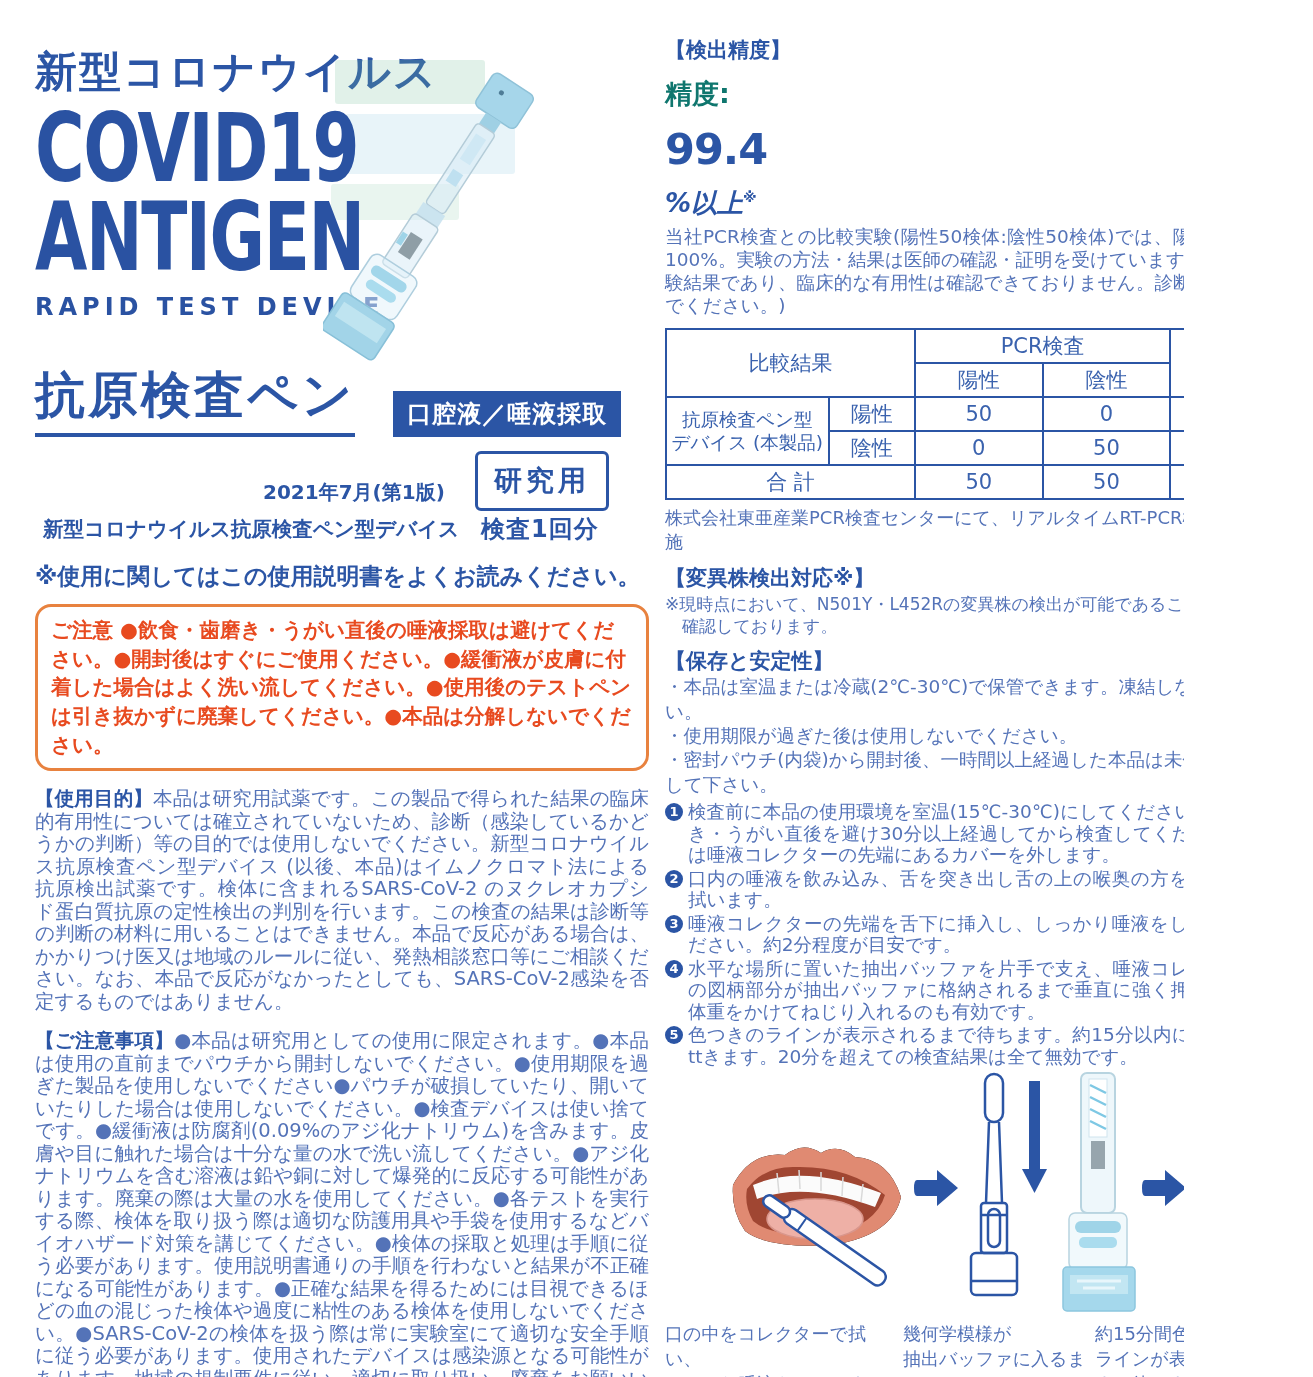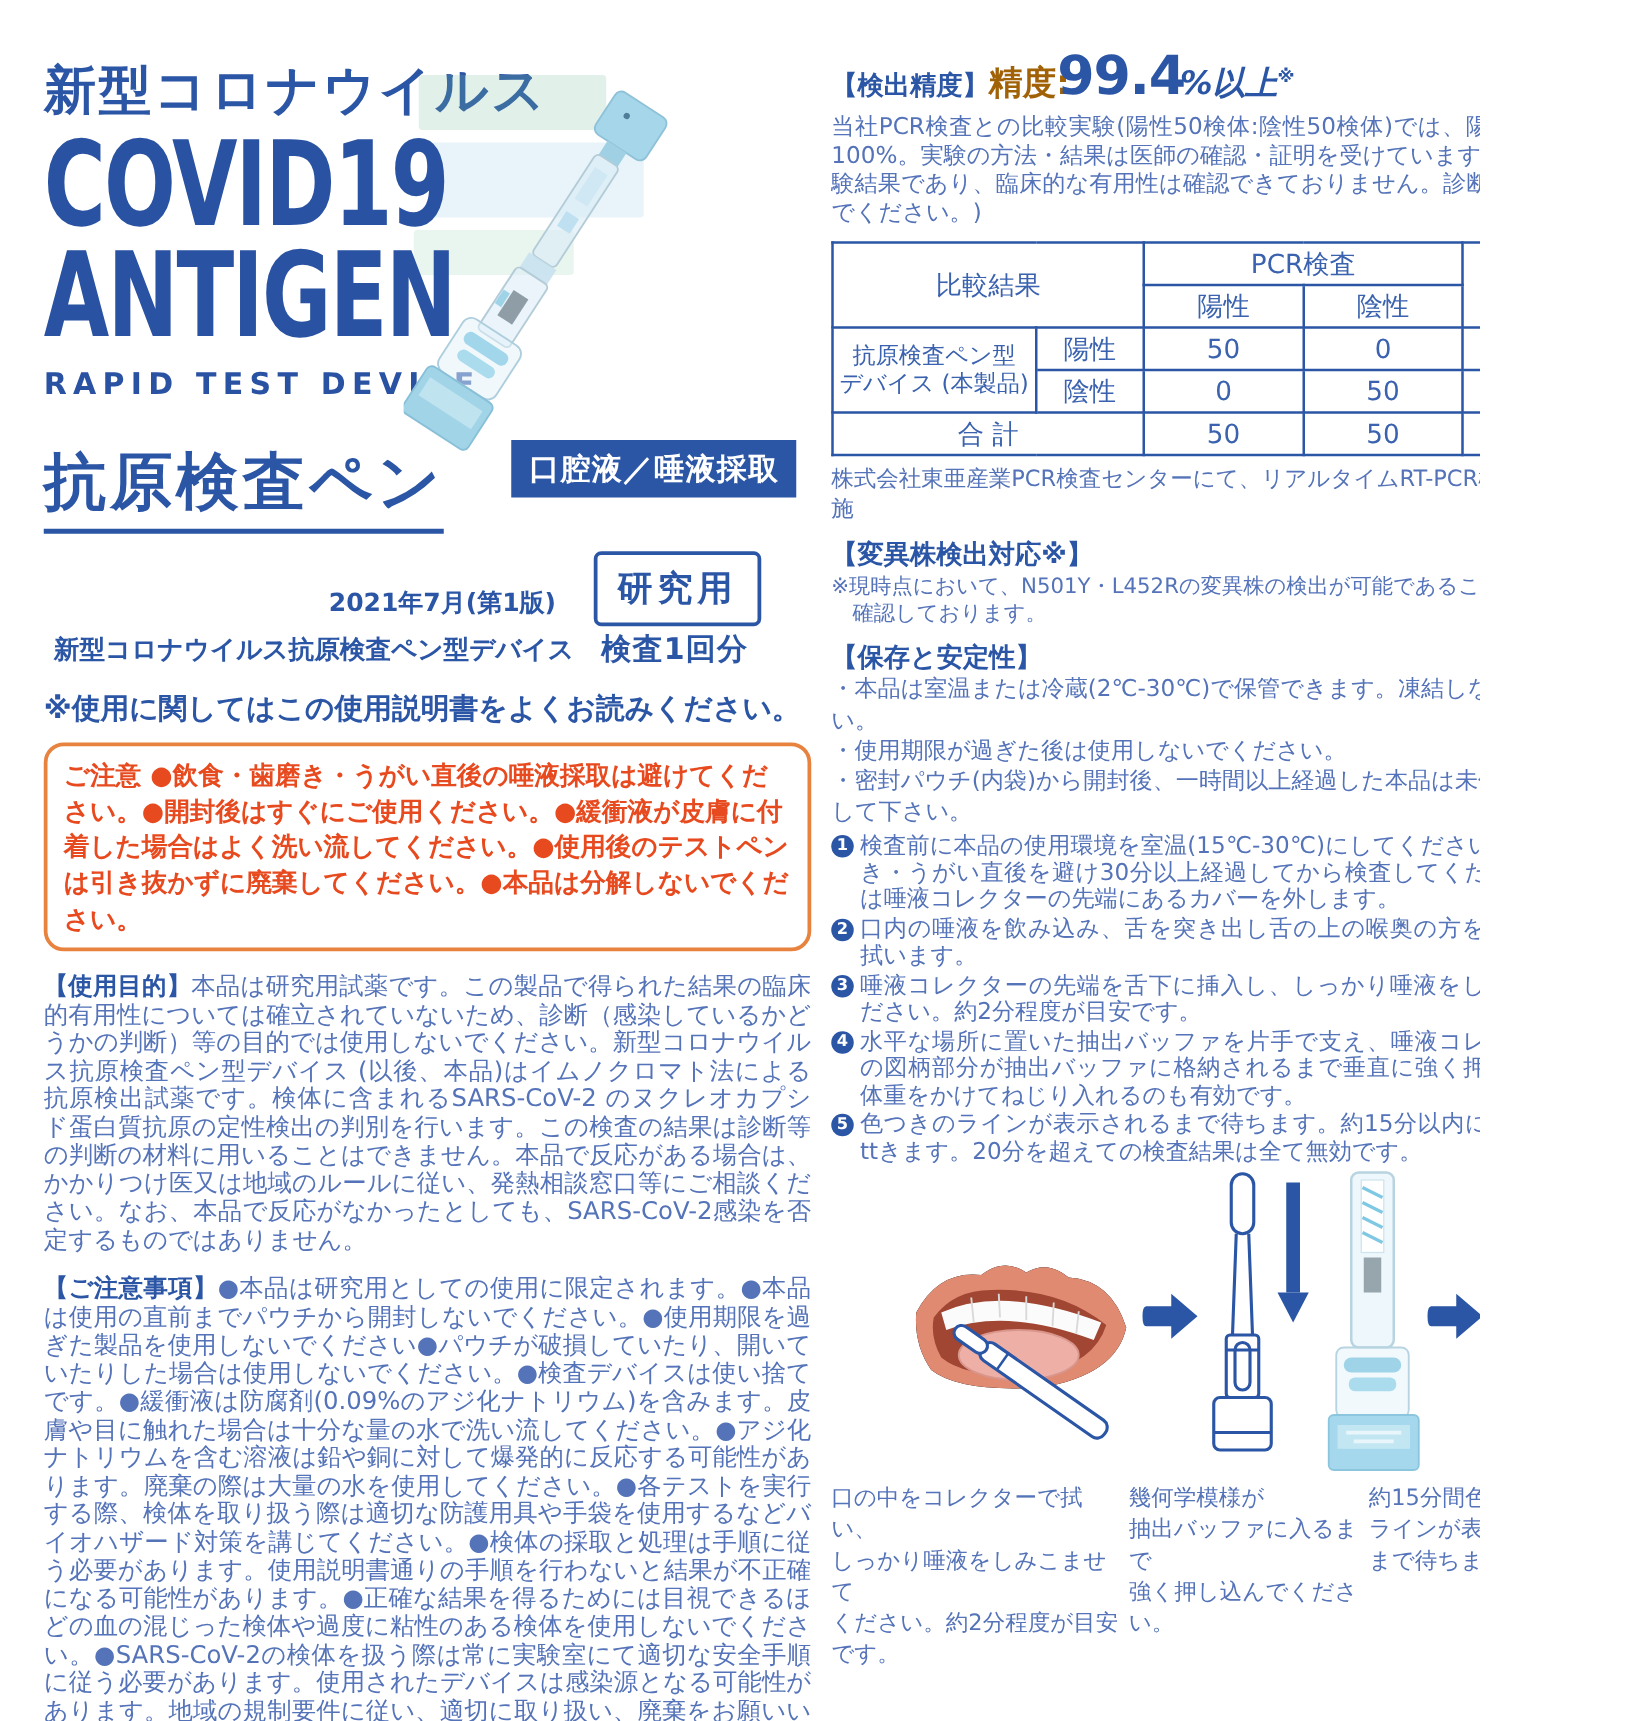--- a/index.html
+++ b/index.html
@@ -14,21 +14,21 @@
   .title-block { position:relative; height:234px; margin-top:4px; }
   .cov-line { font-size:94px; font-weight:800; line-height:0.95; letter-spacing:-2px;
               color:#2a52a2; transform:scaleX(.72); transform-origin:0 50%; width:max-content; }
   .rapid { font-size:24px; font-weight:bold; letter-spacing:5px; color:#2a52a2; margin-top:10px; }
   .ghost { position:absolute; border-radius:3px; }
   .g1 { left:300px; top:-44px; width:150px; height:44px; background:rgba(120,190,155,.22); }
   .g2 { left:310px; top:10px;  width:170px; height:60px; background:rgba(140,200,226,.20); }
   .g3 { left:296px; top:80px;  width:128px; height:36px; background:rgba(120,190,155,.16); }
   .device-photo { position:absolute; left:288px; top:-50px; }
 
-  .product-row { display:flex; align-items:flex-start; gap:54px; margin-top:14px; }
+  .product-row { display:flex; align-items:flex-end; gap:38px; margin-top:24px; }
   .product-name { font-size:50px; font-weight:bold; color:#2b55a5; letter-spacing:3px;
                   border-bottom:4px solid #2b55a5; padding-bottom:4px; }
   .sample-badge { background:#2b55a5; color:#fff; font-size:24px; font-weight:bold;
                   padding:7px 14px; letter-spacing:1px; white-space:nowrap; }
 
   .manual-block { position:relative; height:96px; margin-top:14px; }
   .manual-title { position:absolute; left:6px; top:-4px; font-size:46px; font-weight:bold;
                   color:#2b55a5; letter-spacing:3px; }
   .edition { position:absolute; left:228px; top:28px; font-size:20px; font-weight:bold; color:#2b55a5; }
   .research-badge { position:absolute; left:440px; top:0; border:3px solid #2b55a5; border-radius:6px;
@@ -39,22 +39,22 @@
   .read-note { margin-top:14px; font-size:23px; font-weight:bold; color:#2b55a5; white-space:nowrap; }
 
   .caution-box { margin-top:12px; border:3.5px solid #e8823f; border-radius:16px;
                  padding:9px 13px; color:#e84a1f; font-size:20.5px; font-weight:bold; line-height:1.4; }
 
   .para { margin:17px 0 0; font-size:19.5px; line-height:22.5px; color:#5473b8; text-align:justify; }
   .para .h { color:#2b55a5; font-weight:bold; }
 
   
   .sec-h { font-size:21px; font-weight:bold; color:#2b55a5; }
-  .acc-row { display:flex; align-items:baseline; gap:0; margin-top:6px; }
-  .acc-label { font-size:27px; font-weight:bold; color:#a16207; }
+  .acc-row { display:flex; align-items:baseline; gap:12px; margin-top:6px;flex-direction:column; }
+  .acc-label { font-size:27px; font-weight:bold; color:#0f766e; }
   .acc-value { font-size:43px; font-weight:bold; color:#2b55a5; letter-spacing:-1px; margin-left:-10px; }
   .acc-suffix { font-size:26px; font-weight:bold; color:#2b55a5; margin-left:-4px;font-style:italic; }
   .acc-mark { font-size:14px; font-weight:bold; color:#2b55a5; vertical-align:super; }
   .acc-body { margin-top:5px; font-size:18.5px; line-height:1.24; color:#5473b8; text-align:justify; }
 
   table.cmp { border-collapse:collapse; width:100%; margin:10px 0 6px; table-layout:fixed; }
   table.cmp td { border:2px solid #2b55a5; text-align:center; color:#3a62ae;
                  font-size:21px; padding:2px 4px; font-weight:500; }
   table.cmp td.grp { font-size:18.5px; line-height:1.25; }
   .tbl-note { font-size:18px; color:#5473b8; }

